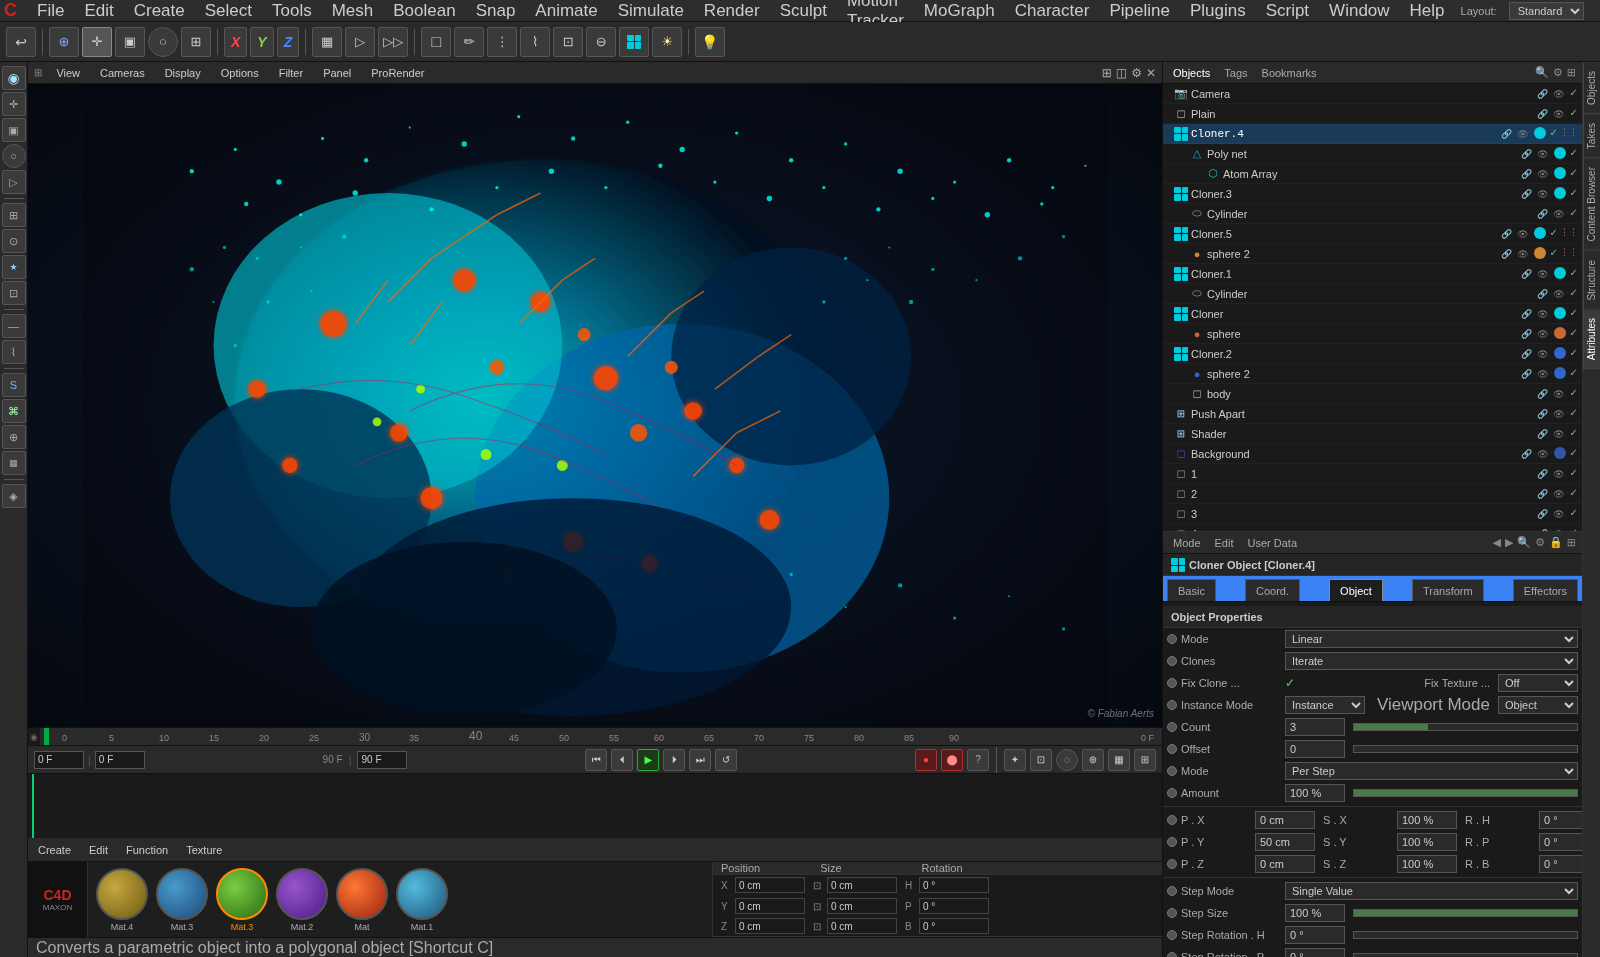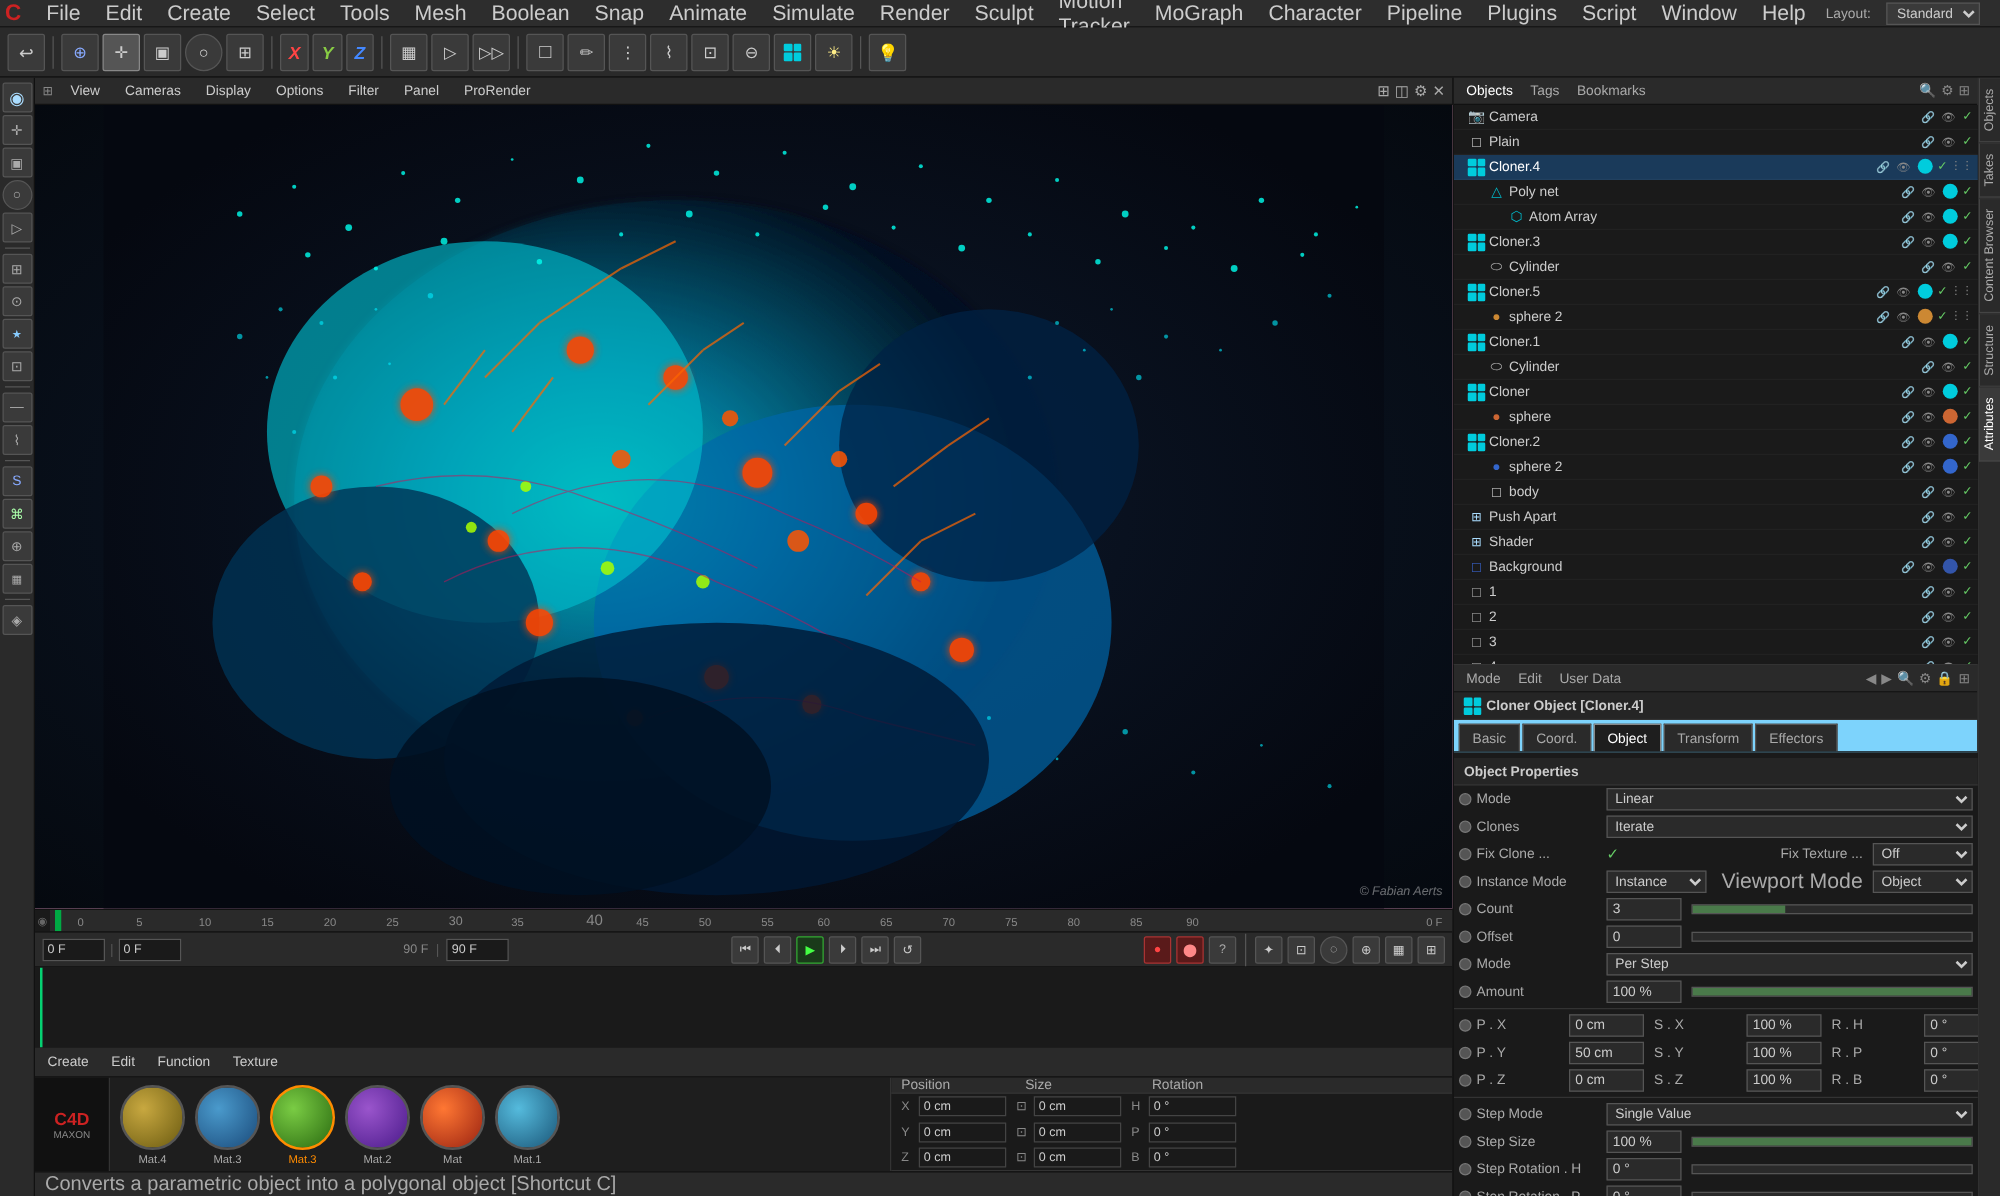--- a/index.html
+++ b/index.html
@@ -24,21 +24,21 @@
     
     .left-toolbar { width: 28px; background: #2a2a2a; border-right: 1px solid #111; display: flex; flex-direction: column; align-items: center; padding: 4px 0; gap: 2px; flex-shrink: 0; }
     .left-btn { width: 24px; height: 24px; background: #3a3a3a; border: 1px solid #555; color: #aaa; font-size: 11px; display: flex; align-items: center; justify-content: center; cursor: pointer; border-radius: 2px; }
     .left-separator { width: 20px; height: 1px; background: #555; margin: 2px 0; }
     .viewport-toolbar { height: 22px; background: #2a2a2a; display: flex; align-items: center; padding: 0 6px; gap: 8px; border-bottom: 1px solid #111; flex-shrink: 0; }
     .viewport-toolbar-item { color: #ccc; font-size: 11px; cursor: pointer; padding: 2px 6px; }
     .viewport-icons { margin-left: auto; display: flex; gap: 4px; }
     .viewport-icon { color: #aaa; font-size: 12px; cursor: pointer; }
 
     
-    .viewport { flex: 1; position: relative; overflow: hidden; background: #f9a8d4; }
+    .viewport { flex: 1; position: relative; overflow: hidden; background: #1d4ed8; }
     .viewport-canvas { width: 100%; height: 100%; background: radial-gradient(ellipse at center, #0d1a2e 0%, #05090f 100%); position: relative; }
     .watermark { position: absolute; bottom: 8px; right: 8px; color: rgba(255,255,255,0.4); font-size: 10px; font-style: italic; }
 
     
     .timeline-area { height: 110px; background: #1e1e1e; border-top: 1px solid #111; flex-shrink: 0; }
     .timeline-ruler { height: 18px; background: #2a2a2a; display: flex; align-items: center; padding: 0 4px; border-bottom: 1px solid #111; position: relative; overflow: hidden; }
     .timeline-controls { height: 28px; background: #2a2a2a; display: flex; align-items: center; padding: 0 6px; gap: 4px; border-bottom: 1px solid #111; }
     .timeline-frame-input { width: 50px; height: 18px; background: #1a1a1a; border: 1px solid #555; color: #ccc; font-size: 10px; padding: 0 3px; }
     .timeline-btn { width: 22px; height: 22px; background: #3a3a3a; border: 1px solid #555; color: #ccc; font-size: 10px; display: flex; align-items: center; justify-content: center; cursor: pointer; border-radius: 2px; }
     .timeline-btn.red { background: #5a1a1a; border-color: #aa3333; }
@@ -72,21 +72,21 @@
     .obj-icon { width: 16px; height: 16px; flex-shrink: 0; display: flex; align-items: center; justify-content: center; }
     .obj-name { flex: 1; font-size: 11px; color: #ccc; }
     .obj-controls { display: flex; gap: 2px; margin-left: auto; }
     .obj-ctrl-icon { width: 14px; height: 14px; display: flex; align-items: center; justify-content: center; font-size: 9px; color: #888; cursor: pointer; }
     .obj-color-dot { width: 12px; height: 12px; border-radius: 50%; margin-left: 2px; }
     .obj-checkmark { color: #66cc66; font-size: 10px; margin-left: 2px; }
 
     
     .attr-panel { flex: 1; display: flex; flex-direction: column; overflow: hidden; }
     .attr-header { height: 22px; background: #2a2a2a; display: flex; align-items: center; padding: 0 6px; gap: 6px; border-bottom: 1px solid #111; }
-    .attr-tabs { height: 26px; background: #7dd3fc; display: flex; align-items: flex-end; padding: 0 4px; gap: 2px; border-bottom: 1px solid #111; }
+    .attr-tabs { height: 26px; background: #3b82f6; display: flex; align-items: flex-end; padding: 0 4px; gap: 2px; border-bottom: 1px solid #111; justify-content: space-between; }
     .attr-tab { height: 22px; padding: 0 10px; font-size: 11px; color: #aaa; cursor: pointer; display: flex; align-items: center; background: #2a2a2a; border: 1px solid #555; border-bottom: none; }
     .attr-tab.active { background: #1e1e1e; color: #fff; border-color: #888; }
     .attr-content { flex: 1; overflow-y: auto; background: #1a1a1a; padding: 4px 0; }
     .attr-title { height: 22px; background: #252525; display: flex; align-items: center; padding: 0 8px; font-size: 11px; color: #ccc; font-weight: bold; border-bottom: 1px solid #333; }
     .attr-row { height: 22px; display: flex; align-items: center; gap: 4px; padding: 0 4px; }
     .attr-dot { width: 10px; height: 10px; border-radius: 50%; background: #555; flex-shrink: 0; border: 1px solid #777; }
     .attr-label { color: #aaa; font-size: 11px; width: 100px; flex-shrink: 0; }
     .attr-label-sm { color: #aaa; font-size: 11px; width: 70px; flex-shrink: 0; }
     .attr-input-sm { height: 18px; background: #2a2a2a; border: 1px solid #555; color: #ccc; font-size: 11px; padding: 0 4px; width: 60px; }
     .attr-select { height: 18px; background: #2a2a2a; border: 1px solid #555; color: #ccc; font-size: 11px; padding: 0 2px; flex: 1; }
@@ -600,21 +600,21 @@
         <div class="obj-row selected">
           <div class="obj-indent" style="width:4px;"></div>
           <div class="obj-icon">
             <div class="cloner-icon">
                 <div class="cloner-cell"></div>
                 <div class="cloner-cell"></div>
                 <div class="cloner-cell"></div>
                 <div class="cloner-cell"></div>
               </div>
           </div>
-          <span class="obj-name" style="color:#fff;">Cloner.4</span>
+          <span class="obj-name" style="color:#fff;font-family:Liberation Mono, monospace;">Cloner.4</span>
           <div class="obj-controls">
             <span class="obj-ctrl-icon">🔗</span>
             <span class="obj-ctrl-icon">👁</span>
             <div class="obj-color-dot" style="background:#00ccdd;"></div>
             <span class="obj-checkmark">✓</span>
             <span style="font-size:9px; color:#888;">⋮⋮</span>
           </div>
         </div>
 
         <div class="obj-row">

